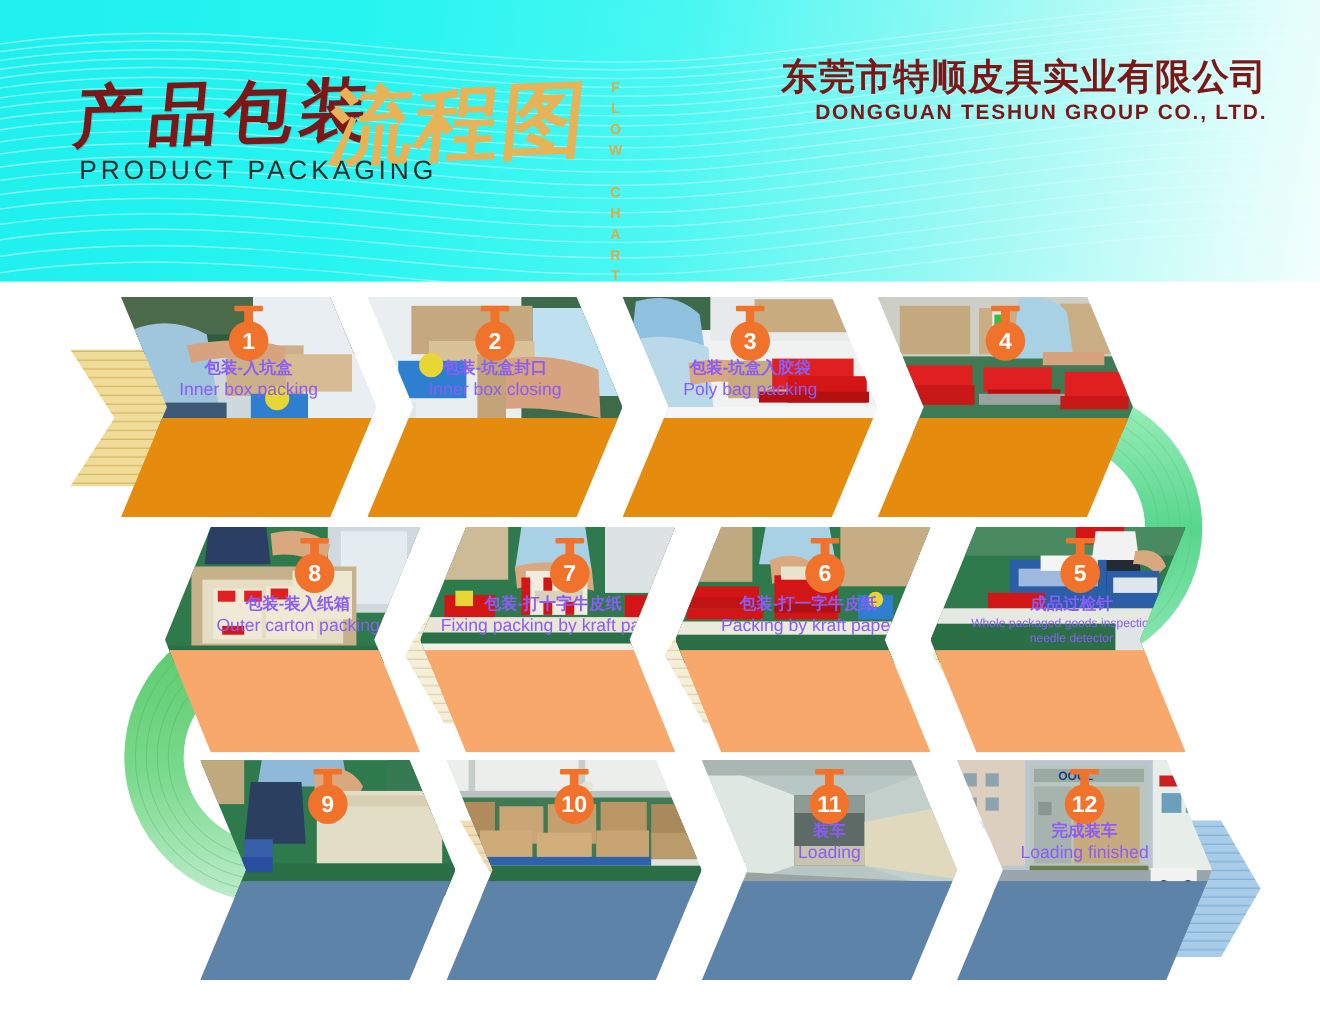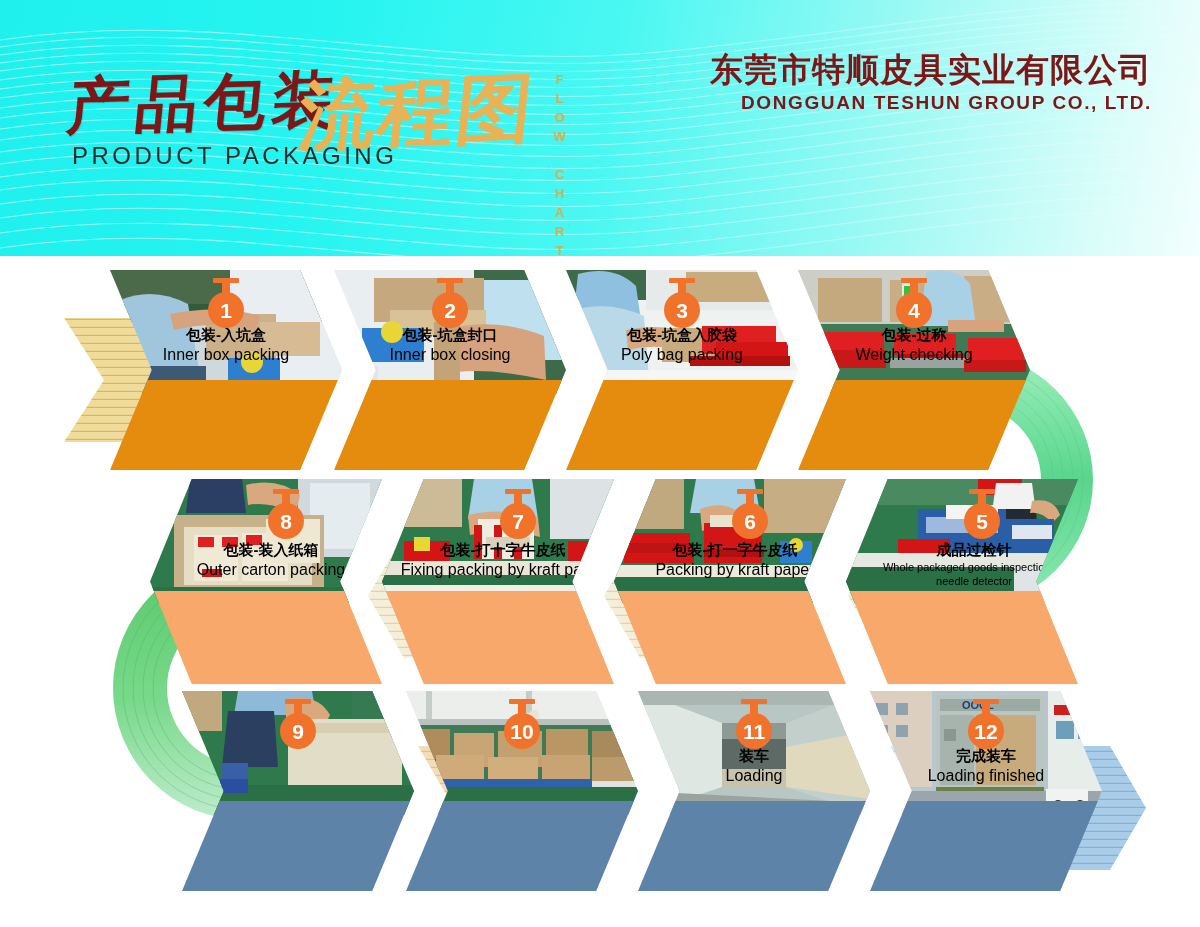--- a/index.html
+++ b/index.html
@@ -87,21 +87,21 @@
   }
   .badge .stem{
     position:absolute;top:-14px;left:50%;transform:translateX(-50%);
     width:26px;height:5px;background:#f1722b;border-radius:1px;
   }
   .badge .stem:after{
     content:"";position:absolute;left:50%;top:4px;transform:translateX(-50%);
     width:8px;height:11px;background:#f1722b;
   }
 
-  .labels{position:absolute;z-index:3;color:#000000;}
+  .labels{position:absolute;z-index:3;color:#8b5cf6;}
   .lab-cn{font-size:15px;font-weight:bold;line-height:1.25;white-space:nowrap;}
   .lab-en{font-size:16px;line-height:1.2;}
   .lab-en.sm{font-size:11px;line-height:1.3;}
 </style>
 </head>
 <body>
 
 <div class="banner">
   <svg class="banner-waves" viewBox="0 0 1200 256" preserveAspectRatio="none">
     <defs>
@@ -325,24 +325,20 @@
           <rect x="92" y="88" width="78" height="10" fill="#9aa3a0"></rect>
           <rect x="170" y="68" width="56" height="24" fill="#e02020"></rect>
           <rect x="166" y="90" width="62" height="12" fill="#c81818"></rect>
         </svg>
       </div>
       <div class="band" style="background:#e58c0e"></div>
       <div class="badge" style="left:98px;top:22px">
         <span class="stem"></span>
         <span>4</span>
       </div>
-      <div class="labels" style="left:0;top:56px;width:232px;text-align:center">
-        <div class="lab-cn">包装-过称</div>
-        <div class="lab-en">Weight checking</div>
-      </div>
     </div>
   </div>
 
   <div class="row row2">
 
     <div class="step chev-l" style="left:150px;height:205px">
       <div class="photo">
         <svg class="photo-inner" viewBox="0 0 232 124" preserveAspectRatio="none">
           <rect width="232" height="124" fill="#2f7a4d"></rect>
           <rect x="148" y="0" width="84" height="78" fill="#cfd9de"></rect>

